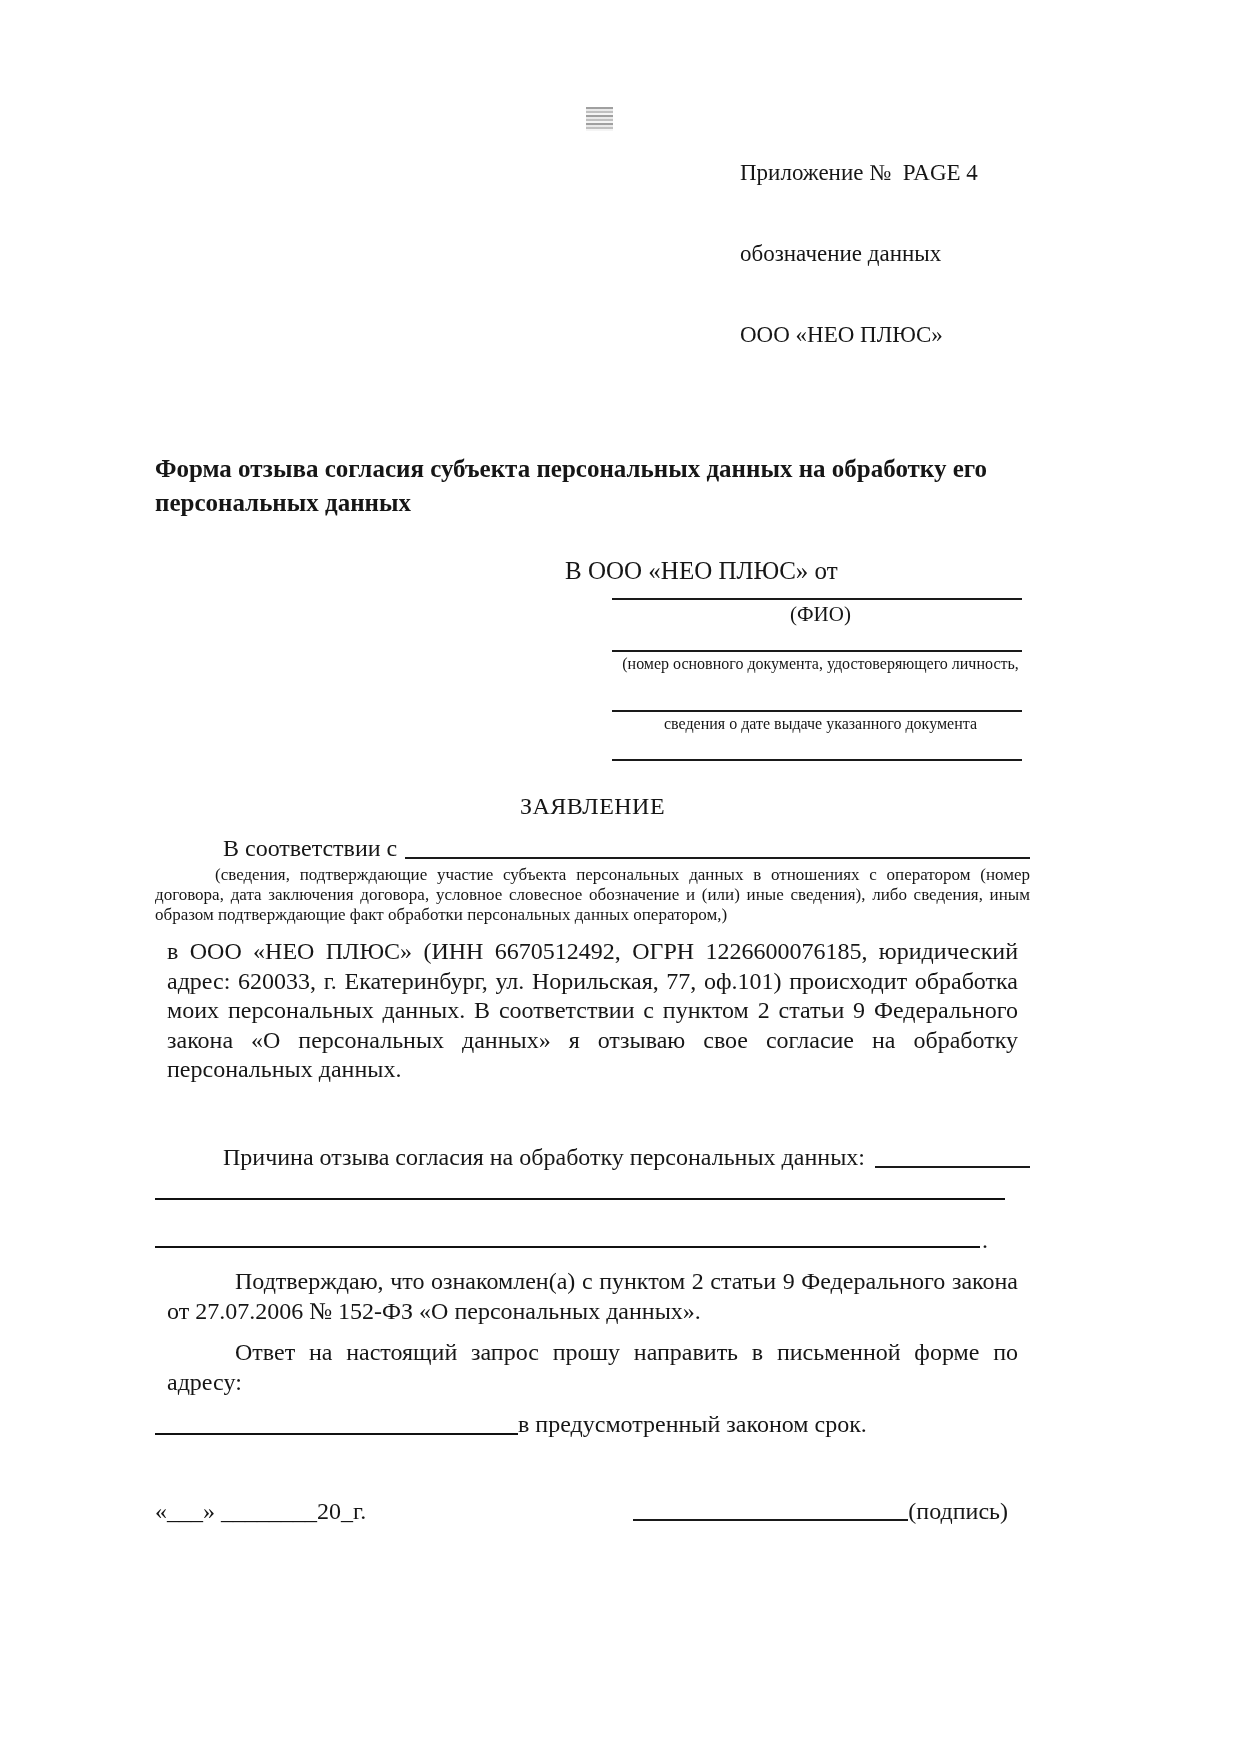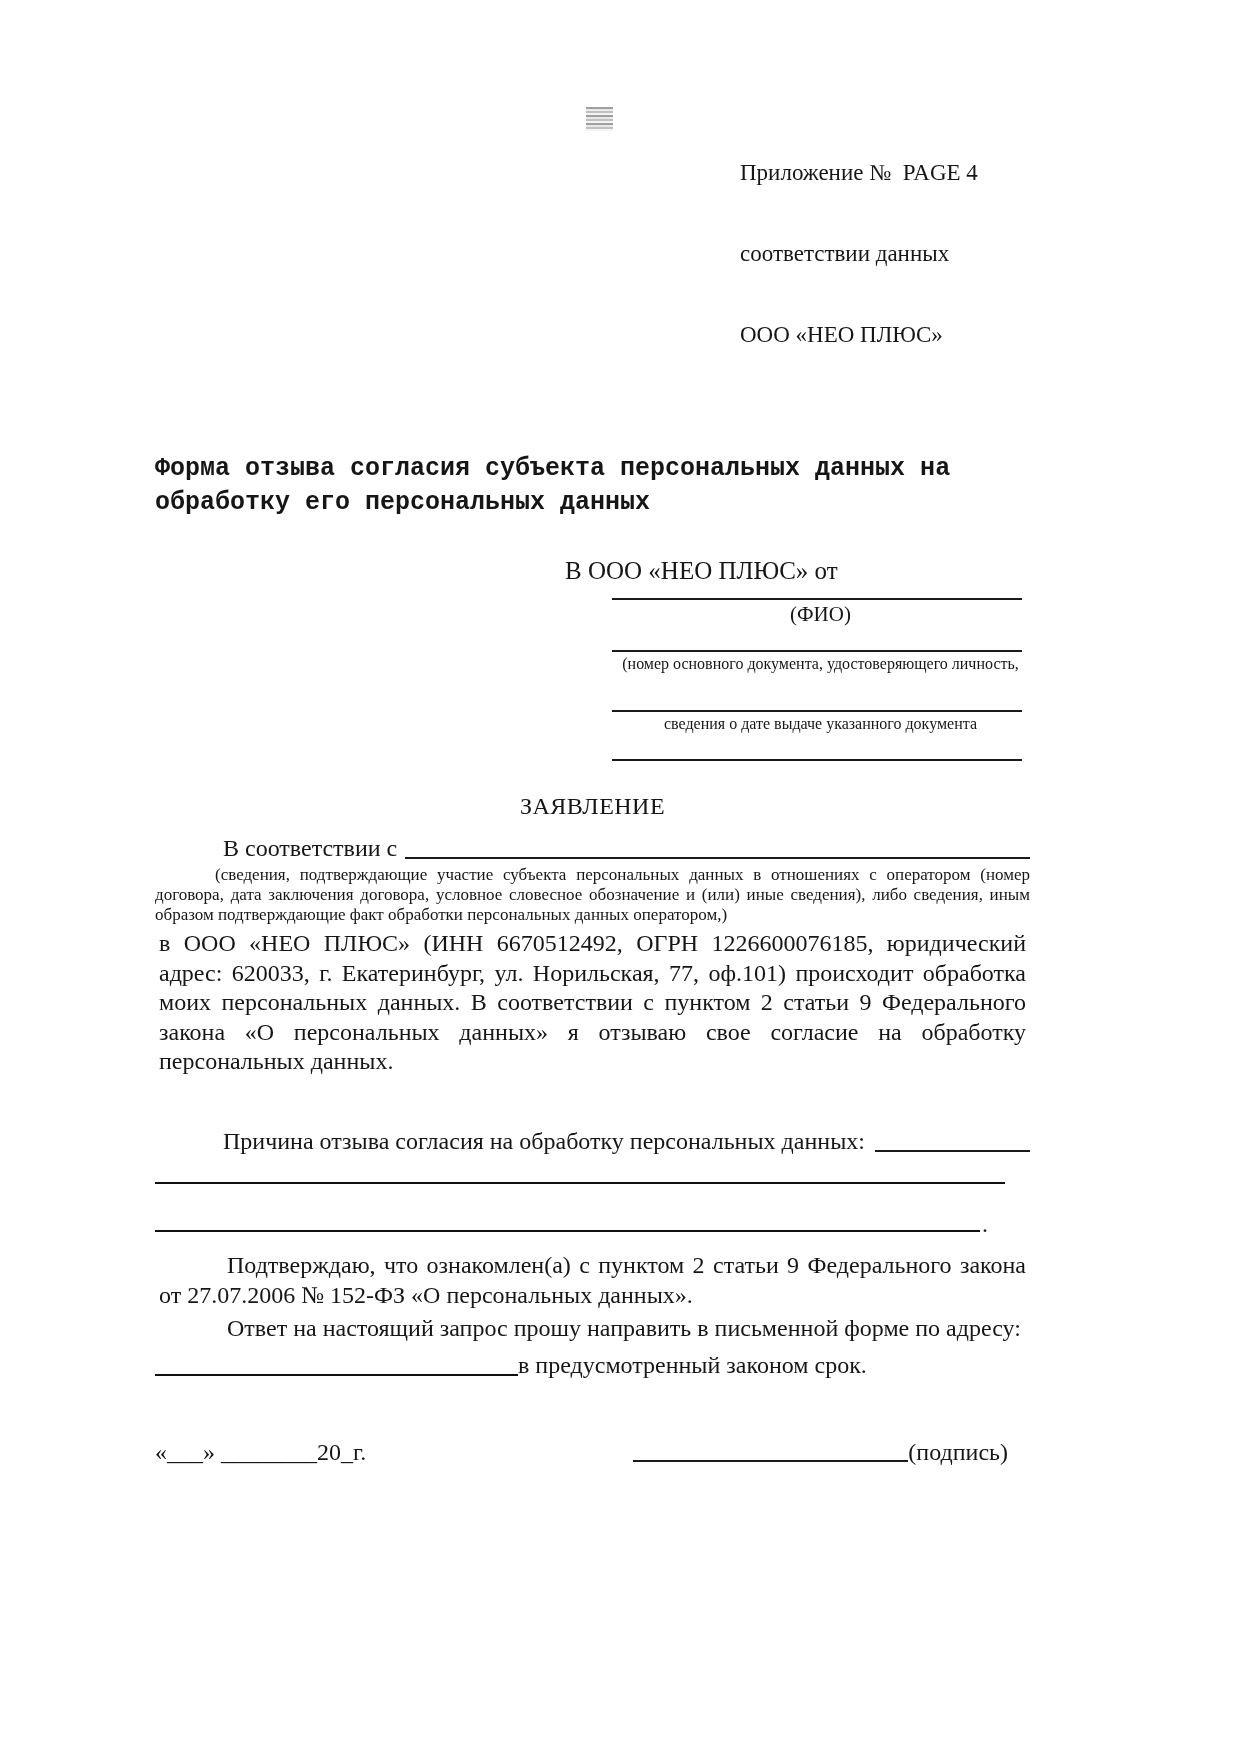--- a/index.html
+++ b/index.html
@@ -36,21 +36,20 @@
     line-height: 27px;
     white-space: pre-wrap;
   }
 
   
   .title {
     margin: 50px 0 0 0;
     font-size: 25px;
     line-height: 34px;
     font-weight: bold;
-    font-family: Liberation Mono, monospace;
   }
 
   
   .to-line {
     margin-top: 36px;
     margin-left: 410px;
     font-size: 25px;
     line-height: 30px;
   }
   .fields {
@@ -104,21 +103,21 @@
   .fill-line.thick { border-bottom-width: 2.5px; }
 
   .fine-print {
     margin: 2px 0 0 0;
     font-size: 17px;
     line-height: 20px;
     text-align: justify;
     text-indent: 60px;
   }
   .body-para {
-    margin: 4px;
+    margin: 12px;
     font-size: 24px;
     line-height: 29.5px;
     text-align: justify;
   }
   .indent-first { text-indent: 68px; font-family: Liberation Serif, serif; }
 
   .reason-row {
     display: flex;
     align-items: flex-end;
     padding-left: 68px;
@@ -185,21 +184,21 @@
 </style>
 </head>
 <body>
 
 <div class="page">
 
   <div class="artifact"></div>
 
   <div class="header-text">
     <div>Приложение №  PAGE 4</div>
-    <div>соответствии данных</div>
+    <div>обозначение данных</div>
     <div>ООО «НЕО ПЛЮС»</div>
   </div>
 
   <h1 class="title">Форма отзыва согласия субъекта персональных данных на обработку его персональных данных</h1>
 
   <div class="to-line">В ООО «НЕО ПЛЮС» от</div>
 
   <div class="fields">
     <div class="u-line first"></div>
     <div class="cap cap-fio">(ФИО)</div>

